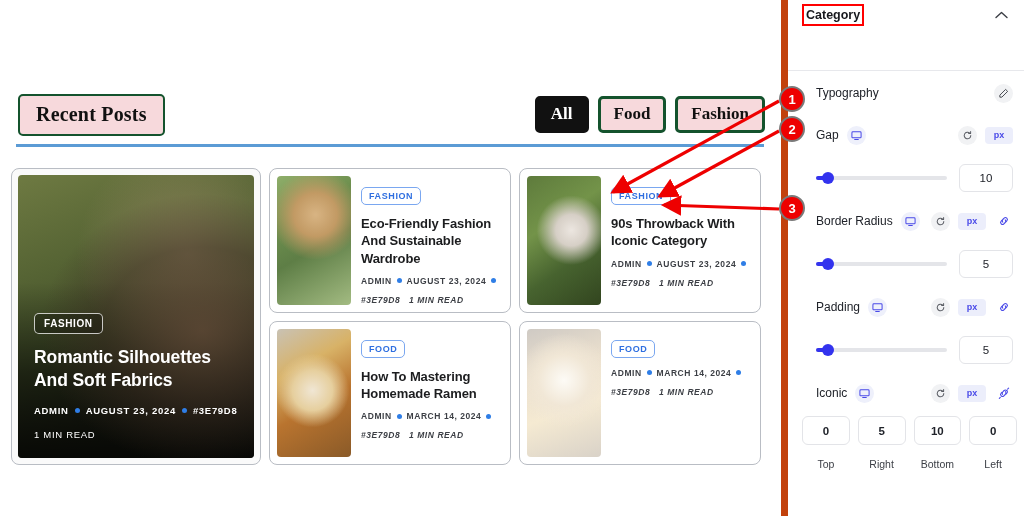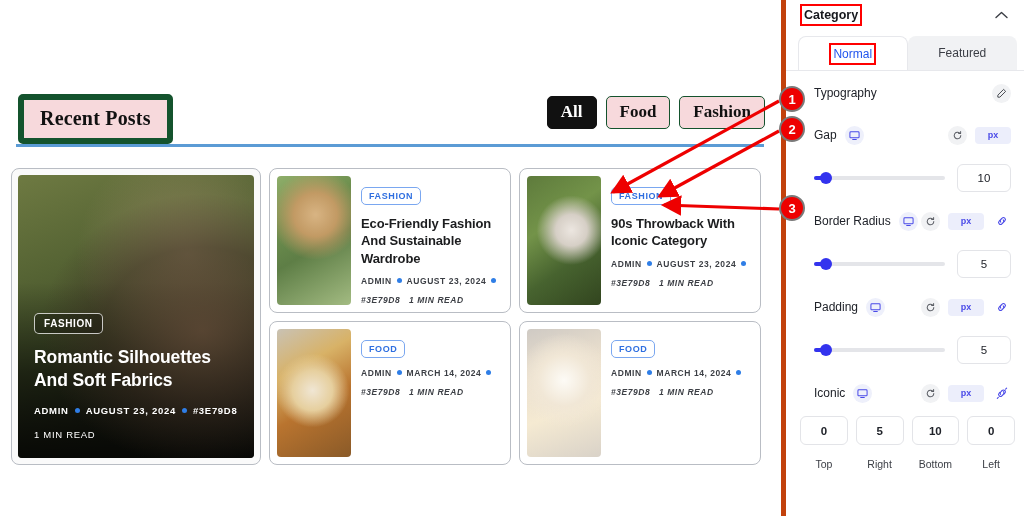--- a/index.html
+++ b/index.html
@@ -16,35 +16,35 @@
     position: absolute; left: 0; top: 0; width: 781px; height: 516px;
     background: #fff;
   }
 
   .preview-head {
     position: absolute; left: 18px; top: 94px; right: 14px; height: 40px;
   }
   .recent-posts-pill {
     position: absolute; left: 0; top: 0;
     background: #f7d9dc;
-    border: 6px solid #14532d;
+    border: 2px solid #14532d;
     border-radius: 5px;
     padding: 7px 16px 8px 16px;
     font-family: "Liberation Serif", serif;
     font-weight: bold;
     font-size: 20px;
     color: #111;
     letter-spacing: .2px;
   }
   .filters {
     position: absolute; right: 2px; top: 2px;
     display: flex; gap: 9px;
   }
   .filter-btn {
-    border: 1px solid #14532d;
+    border: 3px solid #14532d;
     border-radius: 5px;
     padding: 5px 13px 6px 13px;
     font-family: "Liberation Serif", serif;
     font-weight: bold;
     font-size: 17px;
     background: #f7d9dc;
     color: #111;
     line-height: 1.15;
   }
   .filter-btn.active { background: #111; color: #fff; border-color: #111; }
@@ -161,21 +161,21 @@
     letter-spacing: .55px; display: flex; align-items: center; gap: 5px;
     margin-bottom: 9px;
   }
   .post-read {
     font-size: 8.5px; font-weight: bold; color: #3c3f45; letter-spacing: .55px; font-style: italic;
   }
 
   
   .panel {
     position: absolute; right: 0; top: 0; width: 243px; height: 516px;
-    background: #fff; border-left: 5px solid #c2410c;
+    background: #fff; border-left: 7px solid #c2410c;
   }
   .panel-head {
     position: relative; height: 30px;
     display: flex; align-items: center; justify-content: space-between;
     padding: 0 16px 0 18px;
   }
   .panel-title {
     font-size: 12.5px; font-weight: bold; color: #16181d;
   }
   .hl-red { outline: 2px solid #ff0000; outline-offset: 2px; }
@@ -209,21 +209,21 @@
   }
   .ctrls { display: flex; align-items: center; gap: 8px; }
 
   .icon-btn {
     width: 19px; height: 19px; border-radius: 50%;
     background: #f1f2f4;
     display: flex; align-items: center; justify-content: center;
   }
   .icon-btn.plain { background: transparent; }
   .icon-px {
-    width: 36px; height: 17px; border-radius: 4px; background: #eceefb;
+    width: 28px; height: 17px; border-radius: 4px; background: #eceefb;
     color: #4a4ae8; font-size: 9px; font-weight: bold;
     display: flex; align-items: center; justify-content: center;
   }
   .mon-chip {
     width: 19px; height: 19px; border-radius: 50%; background: #eef0fb;
     display: flex; align-items: center; justify-content: center;
   }
 
   .slider-row {
     display: flex; align-items: center; gap: 12px;
@@ -340,20 +340,21 @@
               &nbsp;
               <span>1 MIN READ</span>
             </div>
           </div>
         </div>
 
         <div class="post-card">
           <div class="thumb t-ramen"></div>
           <div class="post-body">
             <div class="badge-cat">FOOD</div>
+            <div class="post-title">How To Mastering Homemade Ramen</div>
             <div class="post-meta">
               <span>ADMIN</span>
               <span class="dot-blue"></span>
               <span>MARCH 14, 2024</span>
               <span class="dot-blue"></span>
             </div>
             <div class="post-read">
               <span>#3E79D8</span>
               &nbsp;
               <span>1 MIN READ</span>
@@ -388,28 +389,20 @@
     <div class="panel-head">
       <div class="panel-title hl-red">Category</div>
       <div class="chev">
         <svg width="13" height="8" viewBox="0 0 13 8" fill="none">
           <path d="M1 6.5L6.5 1.5L12 6.5" stroke="#3b3e45" stroke-width="1.4" stroke-linecap="round" stroke-linejoin="round"></path>
         </svg>
       </div>
     </div>
 
     <div class="tabs-underline"></div>
-    <div class="tabs">
-      <div class="tab active">
-        <span class="hl-red">Normal</span>
-      </div>
-      <div class="tab inactive">
-        <span>Featured</span>
-      </div>
-    </div>
 
     <div class="rows">
 
       <div class="row">
         <div class="row-label">Typography</div>
         <div class="ctrls">
           <div class="icon-btn">
             <svg width="11" height="11" viewBox="0 0 12 12" fill="none">
               <path d="M8.3 1.5l2.2 2.2L4.2 10H2v-2.2z" stroke="#3b3e45" stroke-width="1" stroke-linejoin="round"></path>
             </svg>

